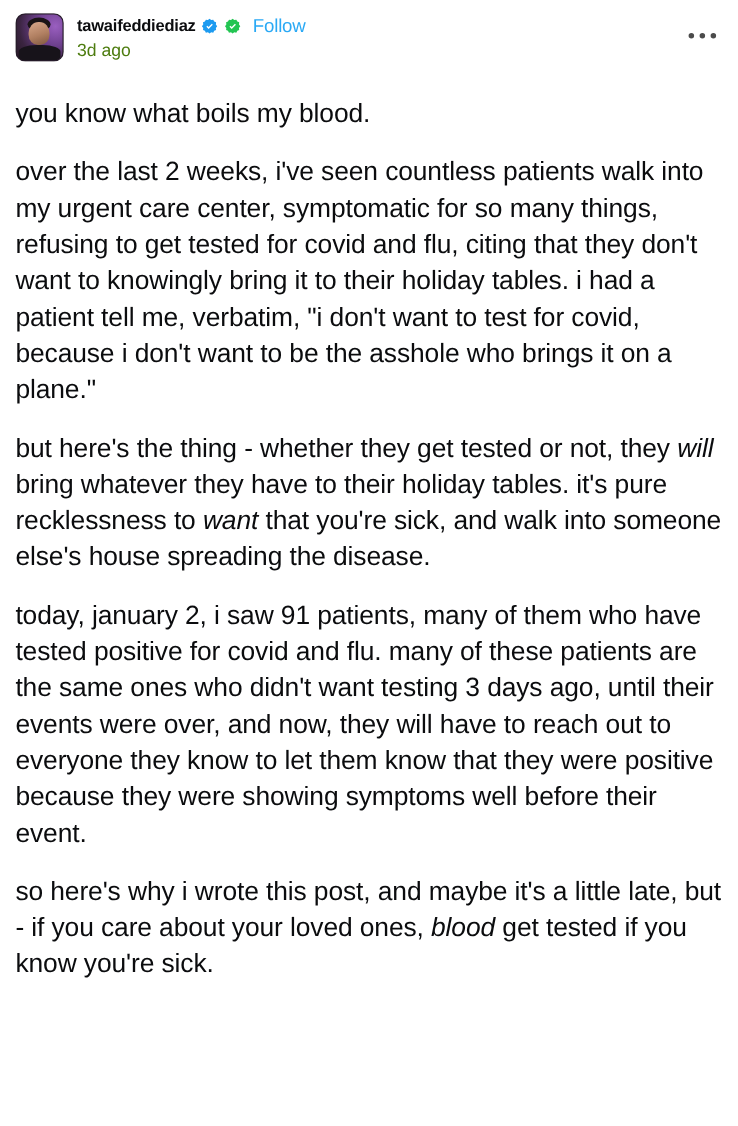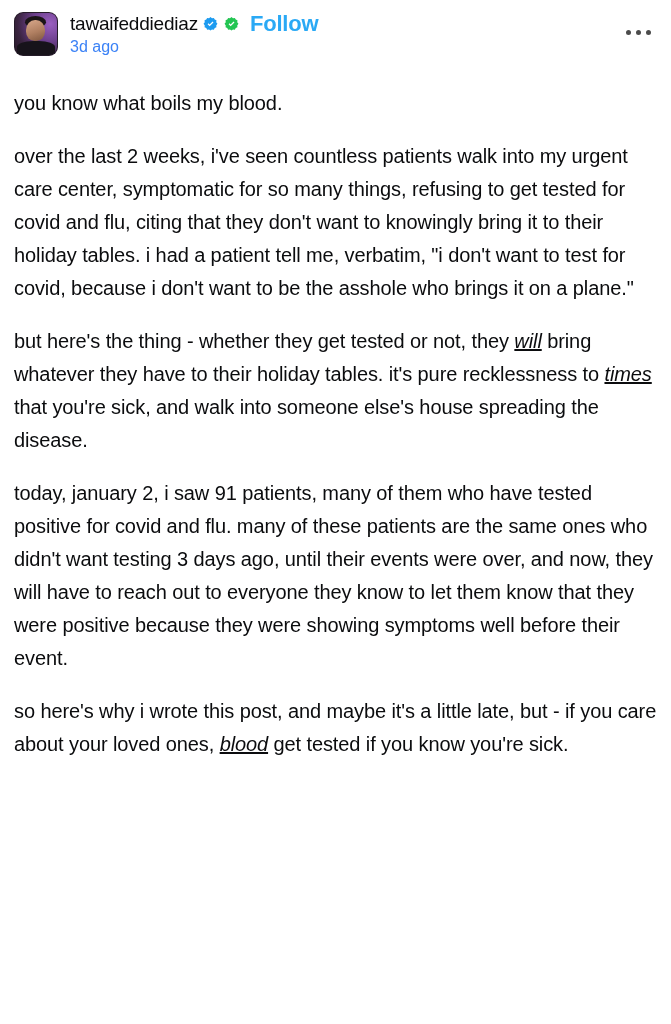--- a/index.html
+++ b/index.html
@@ -85,51 +85,51 @@
     padding-top: 1px;
   }
 
   .name-row {
     display: flex;
     align-items: center;
     height: 22px;
   }
 
   .username {
-    font-size: 19px;
-    font-weight: normal;
+    font-size: 15px;
+    font-weight: bold;
     letter-spacing: -0.2px;
     color: #0b0c0e;
     line-height: 22px;
   }
 
   .badge {
     width: 17px;
     height: 17px;
     margin-left: 4px;
     flex: 0 0 17px;
     position: relative;
     display: inline-block;
   }
   .badge svg { display: block; width: 17px; height: 17px; }
 
   .follow {
     margin-left: 10px;
-    font-size: 22px;
-    font-weight: bold;
+    font-size: 17px;
+    font-weight: normal;
     letter-spacing: -0.2px;
     color: #2aa9f5;
     line-height: 22px;
     cursor: pointer;
   }
 
   .timestamp {
     margin-top: 2px;
     font-size: 16px;
-    color: #3b82f6;
+    color: #4d7c0f;
     line-height: 20px;
   }
 
   .overflow-menu {
     position: absolute;
     right: 16px;
     top: 26px;
     display: flex;
     gap: 5px;
     align-items: center;
@@ -144,29 +144,29 @@
   }
 
   
   .post-body {
     padding: 0 14px;
     box-sizing: border-box;
     margin-top: 30px;
   }
 
   .para {
-    font-size: 20px;
+    font-size: 24px;
     line-height: 33px;
     letter-spacing: -0.1px;
     color: #0b0c0e;
     margin: 0 0 20px 0;
     max-width: 644px;
   }
   .para:last-child { margin-bottom: 0; }
-  .para em { font-style: italic; text-decoration: underline; }
+  .para em { font-style: italic; }
 </style>
 </head>
 <body>
 
 <div class="post">
 
   <div class="post-header">
 
     <div class="avatar">
       <div class="av-bg"></div>
@@ -203,18 +203,18 @@
       <span class="dot"></span>
       <span class="dot"></span>
       <span class="dot"></span>
     </div>
 
   </div>
 
   <div class="post-body">
       <div class="para">you know what boils my blood.</div>
       <div class="para">over the last 2 weeks, i've seen countless patients walk into my urgent care center, symptomatic for so many things, refusing to get tested for covid and flu, citing that they don't want to knowingly bring it to their holiday tables. i had a patient tell me, verbatim, "i don't want to test for covid, because i don't want to be the asshole who brings it on a plane."</div>
-      <div class="para">but here's the thing - whether they get tested or not, they <em>will</em> bring whatever they have to their holiday tables. it's pure recklessness to <em>times</em> that you're sick, and walk into someone else's house spreading the disease.</div>
+      <div class="para">but here's the thing - whether they get tested or not, they <em>will</em> bring whatever they have to their holiday tables. it's pure recklessness to <em>want</em> that you're sick, and walk into someone else's house spreading the disease.</div>
       <div class="para">today, january 2, i saw 91 patients, many of them who have tested positive for covid and flu. many of these patients are the same ones who didn't want testing 3 days ago, until their events were over, and now, they will have to reach out to everyone they know to let them know that they were positive because they were showing symptoms well before their event.</div>
       <div class="para">so here's why i wrote this post, and maybe it's a little late, but - if you care about your loved ones, <em>blood</em> get tested if you know you're sick.</div>
     </div>
 
 </div>
 
 </body></html>

